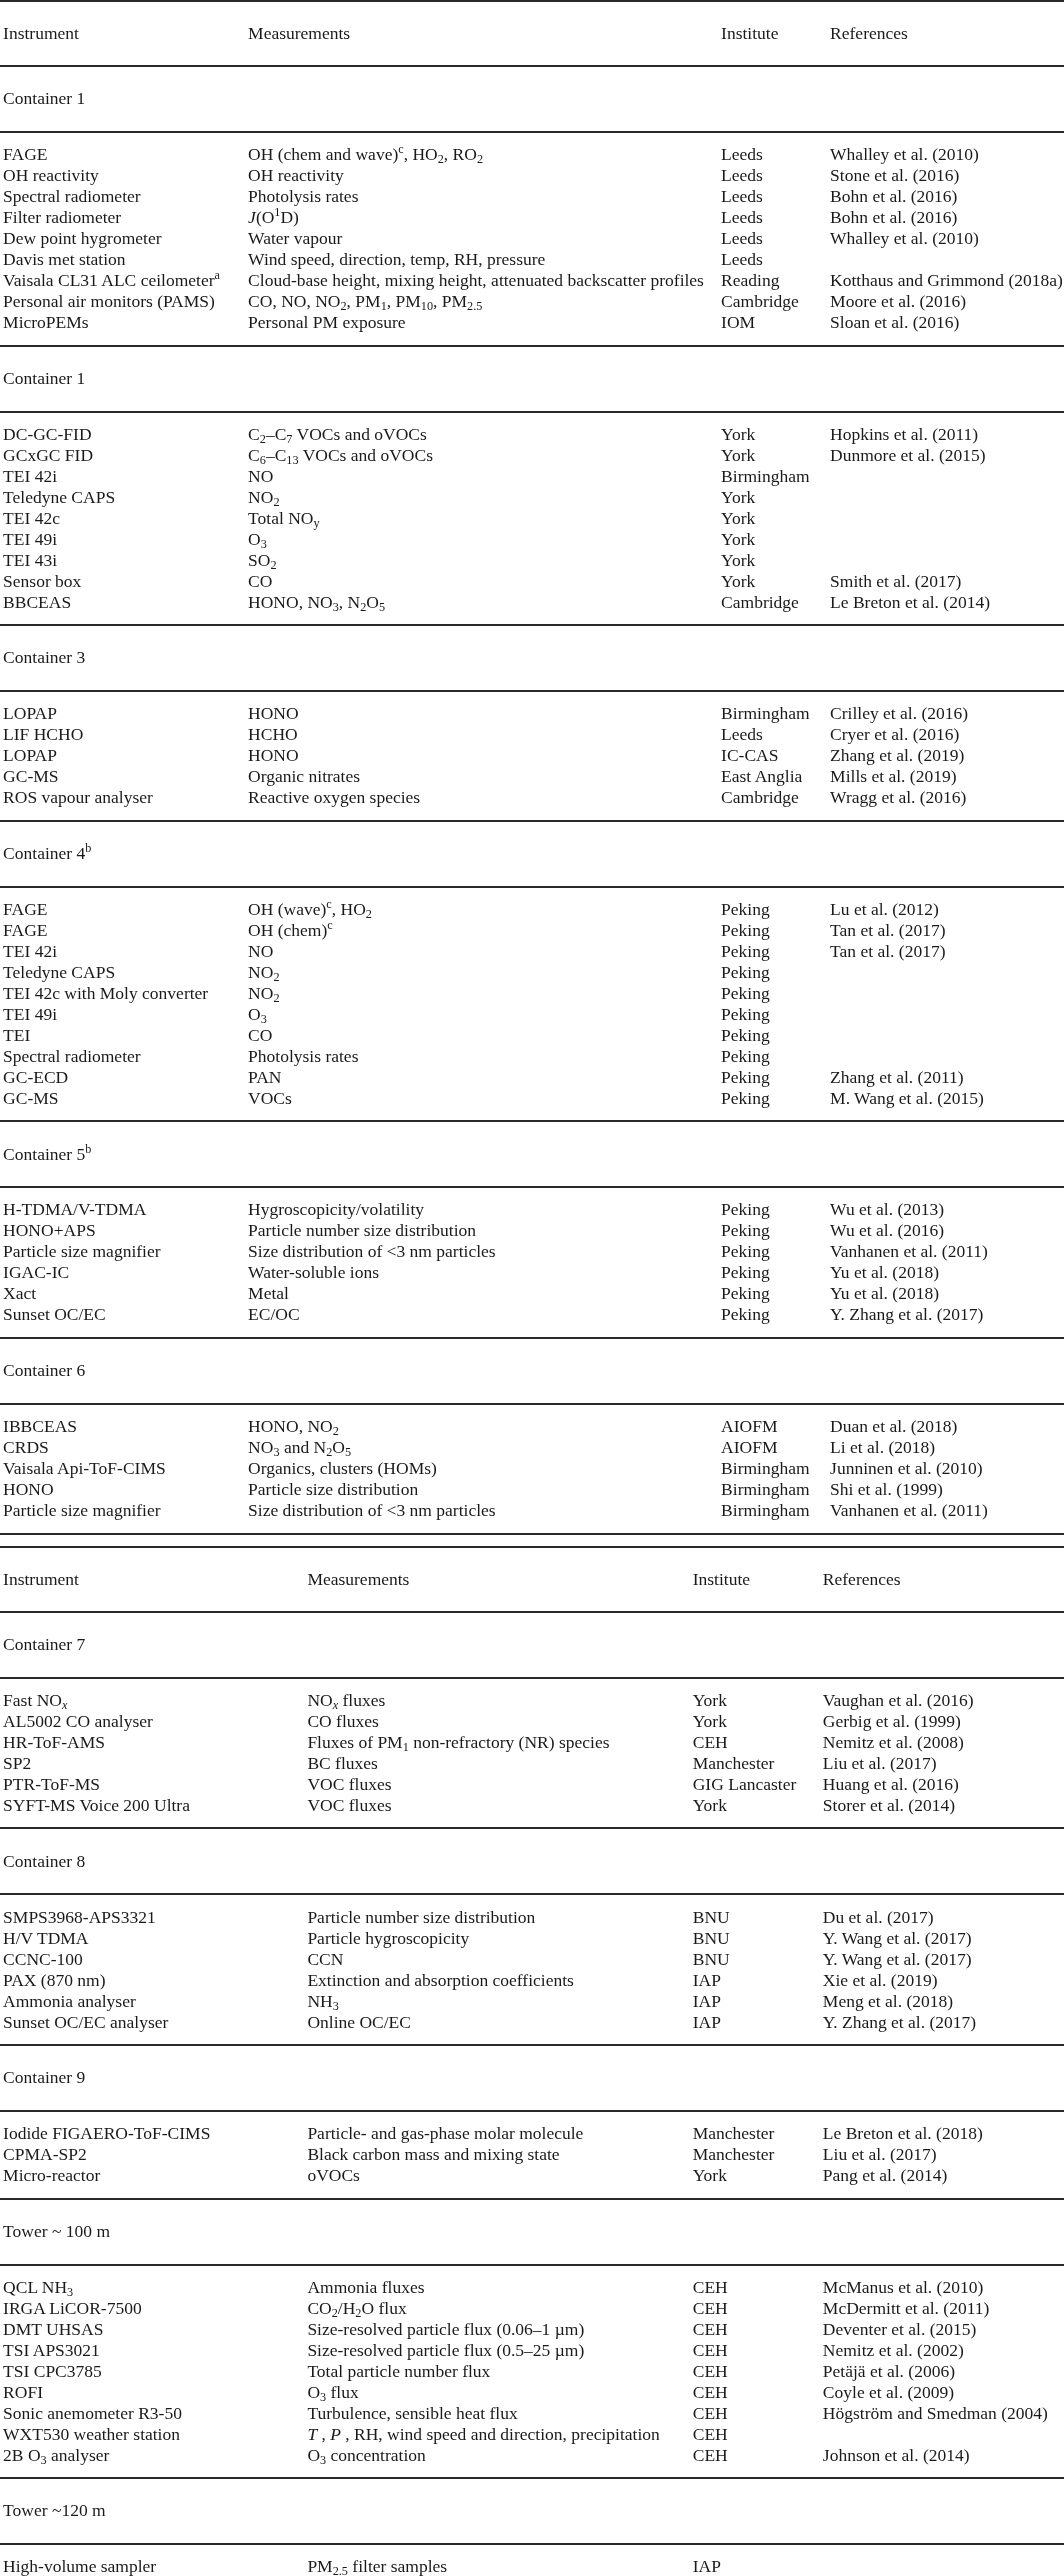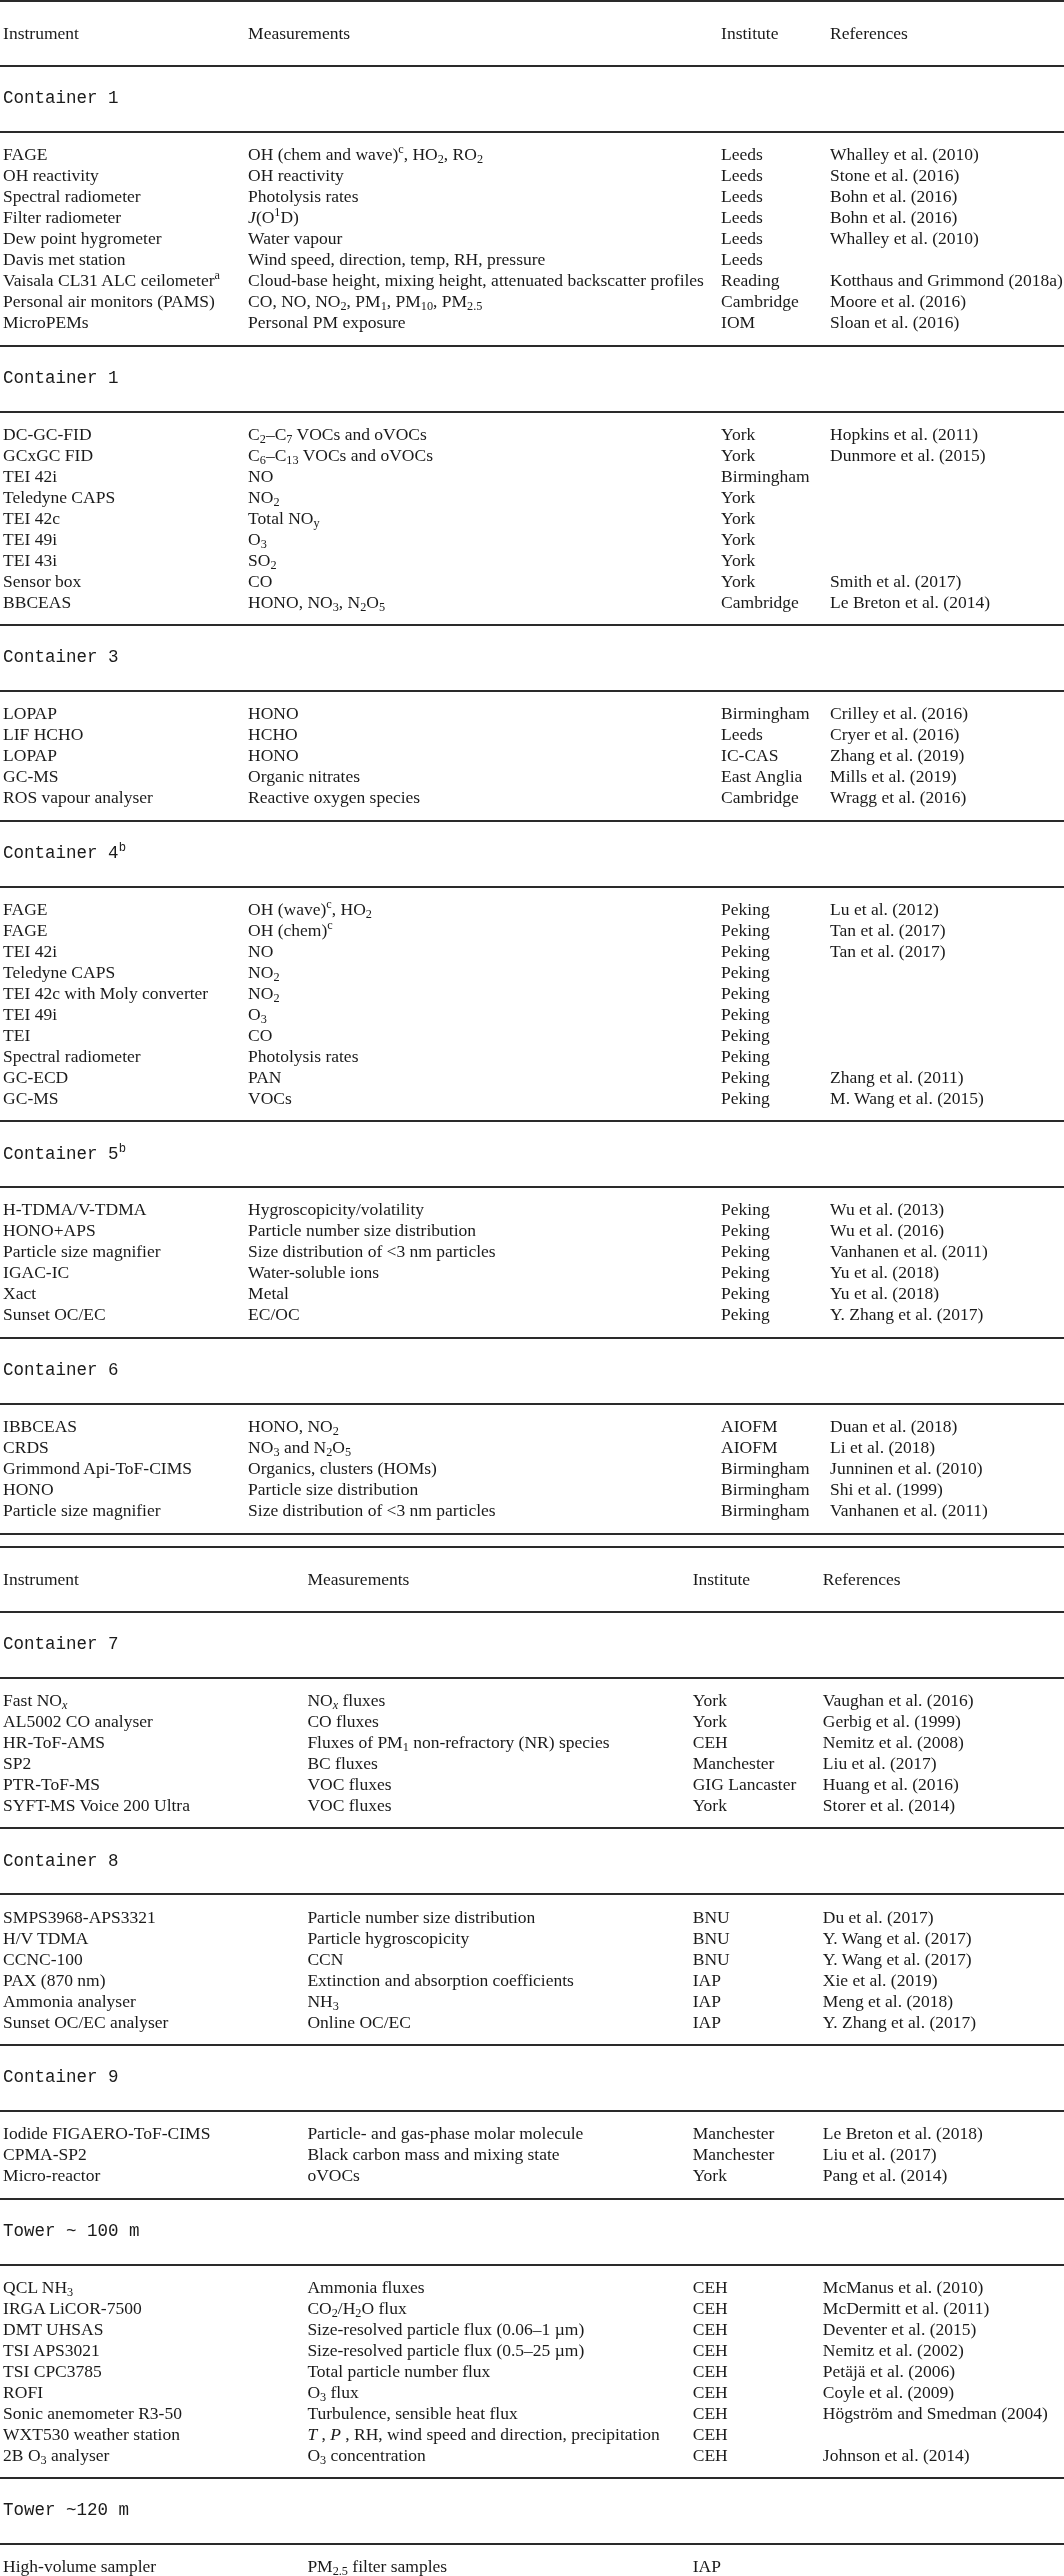--- a/index.html
+++ b/index.html
@@ -9,21 +9,21 @@
     color: #1a1a1a;
     font-size: 17.5px;
     line-height: 1;
   }
   .part { width: 1007px; }
   table { width: 1065px; border-collapse: collapse; table-layout: fixed; }
   td, th { padding: 0 0 0 3.1px; text-align: left; font-weight: normal; white-space: nowrap; vertical-align: middle; }
   thead th { height: 63px; }
   .rule-top { border-top: 2.1px solid #2a2a2a; }
   .rule-bot { border-bottom: 2.1px solid #2a2a2a; }
-  tr.section td { height: 64px; border-top: 2.1px solid #2a2a2a; border-bottom: 2.1px solid #2a2a2a; font-family: Liberation Mono, monospace; }
+  tr.section td { height: 64px; border-top: 2.1px solid #2a2a2a; border-bottom: 2.1px solid #2a2a2a; }
   tr.data td { height: 21px; }
   tr.data.first td { padding-top: 11.3px; }
   tr.data.last td { padding-bottom: 11.3px; }
   .gap { height: 11.3px; }
   sub { font-size: 0.7em; vertical-align: -0.28em; line-height: 0; }
   sup { font-size: 0.7em; vertical-align: 0.55em; line-height: 0; }
   i { font-style: italic; }
   
   .p1 col.c1 { width: 245px; } .p1 col.c2 { width: 473px; } .p1 col.c3 { width: 109px; } .p1 col.c4 { width: 238px; }
   .p2 col.c1 { width: 304px; } .p2 col.c2 { width: 385px; } .p2 col.c3 { width: 130px; } .p2 col.c4 { width: 245px; }
@@ -307,21 +307,21 @@
             <td>AIOFM</td>
             <td>Duan et al. (2018)</td>
           </tr>
           <tr class="data">
             <td>CRDS</td>
             <td>NO<sub>3</sub> and N<sub>2</sub>O<sub>5</sub></td>
             <td>AIOFM</td>
             <td>Li et al. (2018)</td>
           </tr>
           <tr class="data">
-            <td>Grimmond Api-ToF-CIMS</td>
+            <td>Vaisala Api-ToF-CIMS</td>
             <td>Organics, clusters (HOMs)</td>
             <td>Birmingham</td>
             <td>Junninen et al. (2010)</td>
           </tr>
           <tr class="data">
             <td>HONO</td>
             <td>Particle size distribution</td>
             <td>Birmingham</td>
             <td>Shi et al. (1999)</td>
           </tr>

